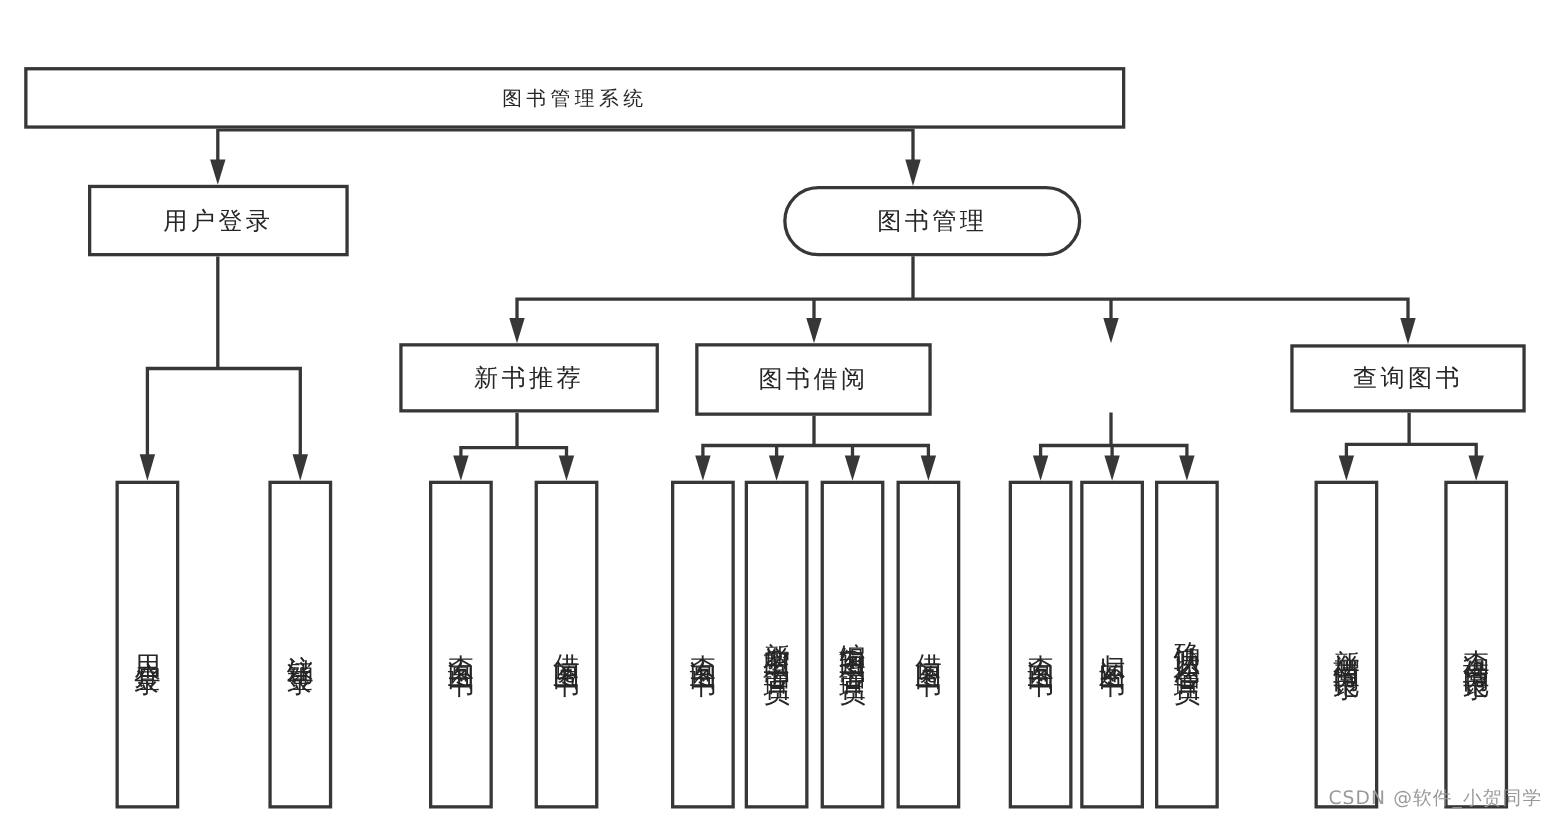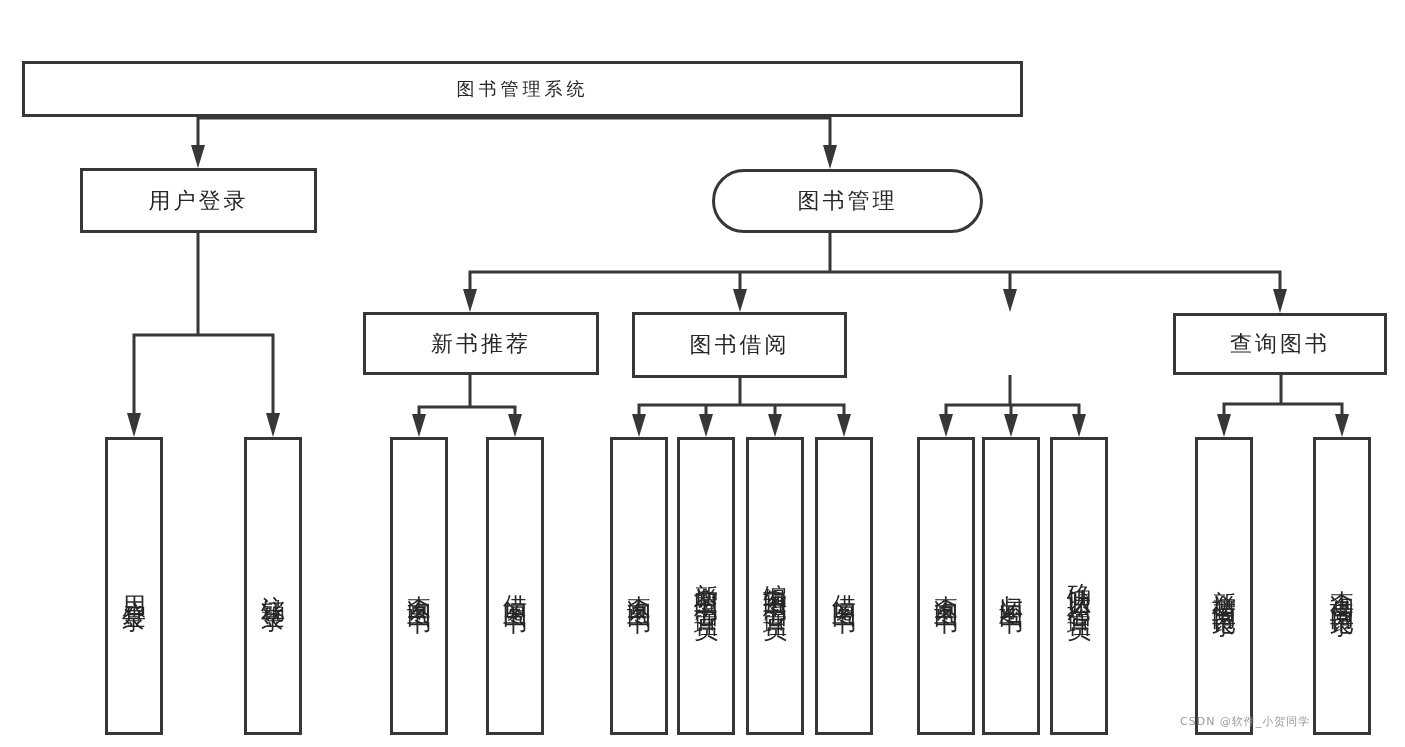--- a/index.html
+++ b/index.html
@@ -55,24 +55,25 @@
     left: 0; top: 0;
     width: 1405px; height: 747px;
   }
   #connectors path { stroke: #373737; stroke-width: 3; fill: none; }
   #connectors polygon { fill: #373737; stroke: none; }
   .watermark {
     position: absolute;
     left: 1180px;
     top: 714px;
     width: 222px;
-    font-size: 11px;
+    font-size: 17px;
     letter-spacing: 1px;
     color: #999999;
     white-space: nowrap;
+    text-align: right;
   }
 </style>
 </head>
 <body>
 
 <div id="canvas">
 
   <svg id="connectors" viewBox="0 0 1405 747" xmlns="http://www.w3.org/2000/svg" aria-hidden="true">
 
     <path d="M522,69 V118 M196.5,118 H831.5 M198,118 V150 M830,118 V150"></path>

